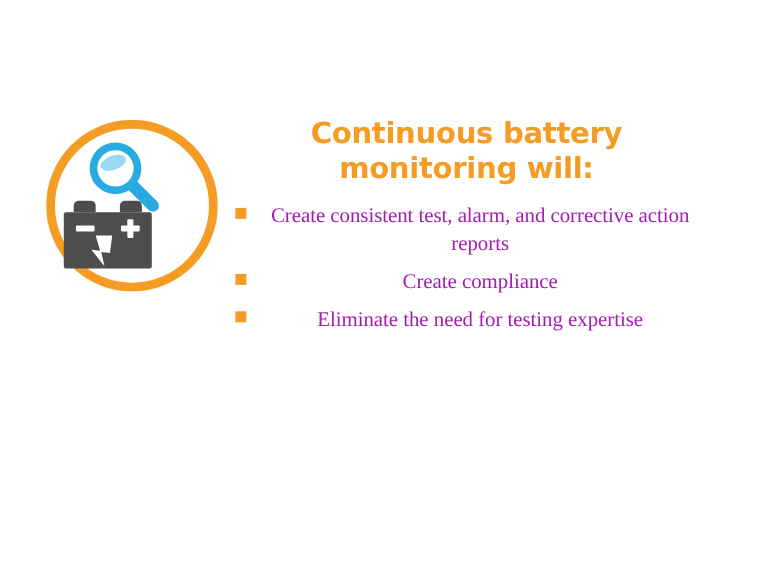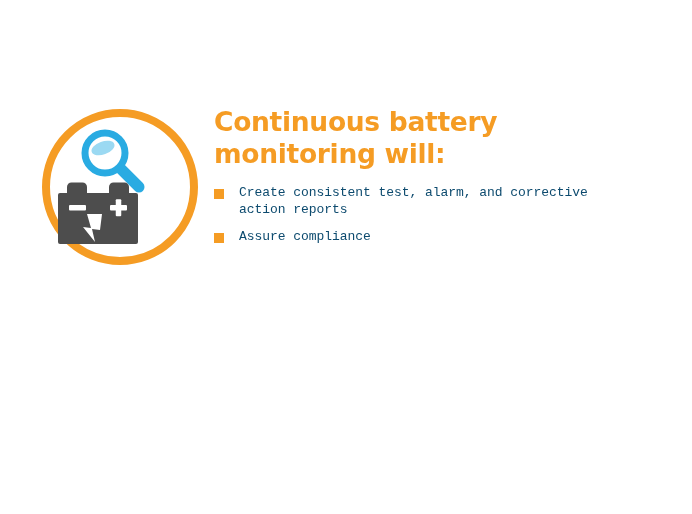--- a/index.html
+++ b/index.html
@@ -16,20 +16,21 @@
     position: relative;
   }
 
   .infographic {
     position: absolute;
     left: 0;
     top: 0;
     width: 692px;
     height: 514px;
     background: #ffffff;
+    text-align: center;
   }
 
   
   .icon-badge {
     position: absolute;
     left: 42px;
     top: 109px;
     width: 156px;
     height: 156px;
   }
@@ -58,23 +59,23 @@
 
   .bullet-list {
     list-style: none;
     margin: 0;
     padding: 0;
   }
   .bullet-item {
     position: relative;
     padding-left: 25px;
     margin-bottom: 9px;
-    color: #0c4a6e;
-    font-family: Liberation Mono, monospace;
-    font-size: 13px;
+    color: #a21caf;
+    font-family: Liberation Serif, serif;
+    font-size: 19px;
     line-height: 1.33;
     letter-spacing: -0.05px;
   }
   .bullet-item:last-child {
     margin-bottom: 0;
   }
   .bullet-marker {
     position: absolute;
     left: 0;
     top: 5px;
@@ -133,19 +134,23 @@
 
       <li class="bullet-item">
         <span class="bullet-marker"></span>
         <span class="bullet-text">Create consistent test, alarm, and corrective action reports</span>
       </li>
 
 
 
       <li class="bullet-item">
         <span class="bullet-marker"></span>
-        <span class="bullet-text">Assure compliance</span>
+        <span class="bullet-text">Create compliance</span>
       </li>
 
+      <li class="bullet-item">
+        <span class="bullet-marker"></span>
+        <span class="bullet-text">Eliminate the need for testing expertise</span>
+      </li>
 
     </ul>
   </div>
 </div>
 
 </body></html>

